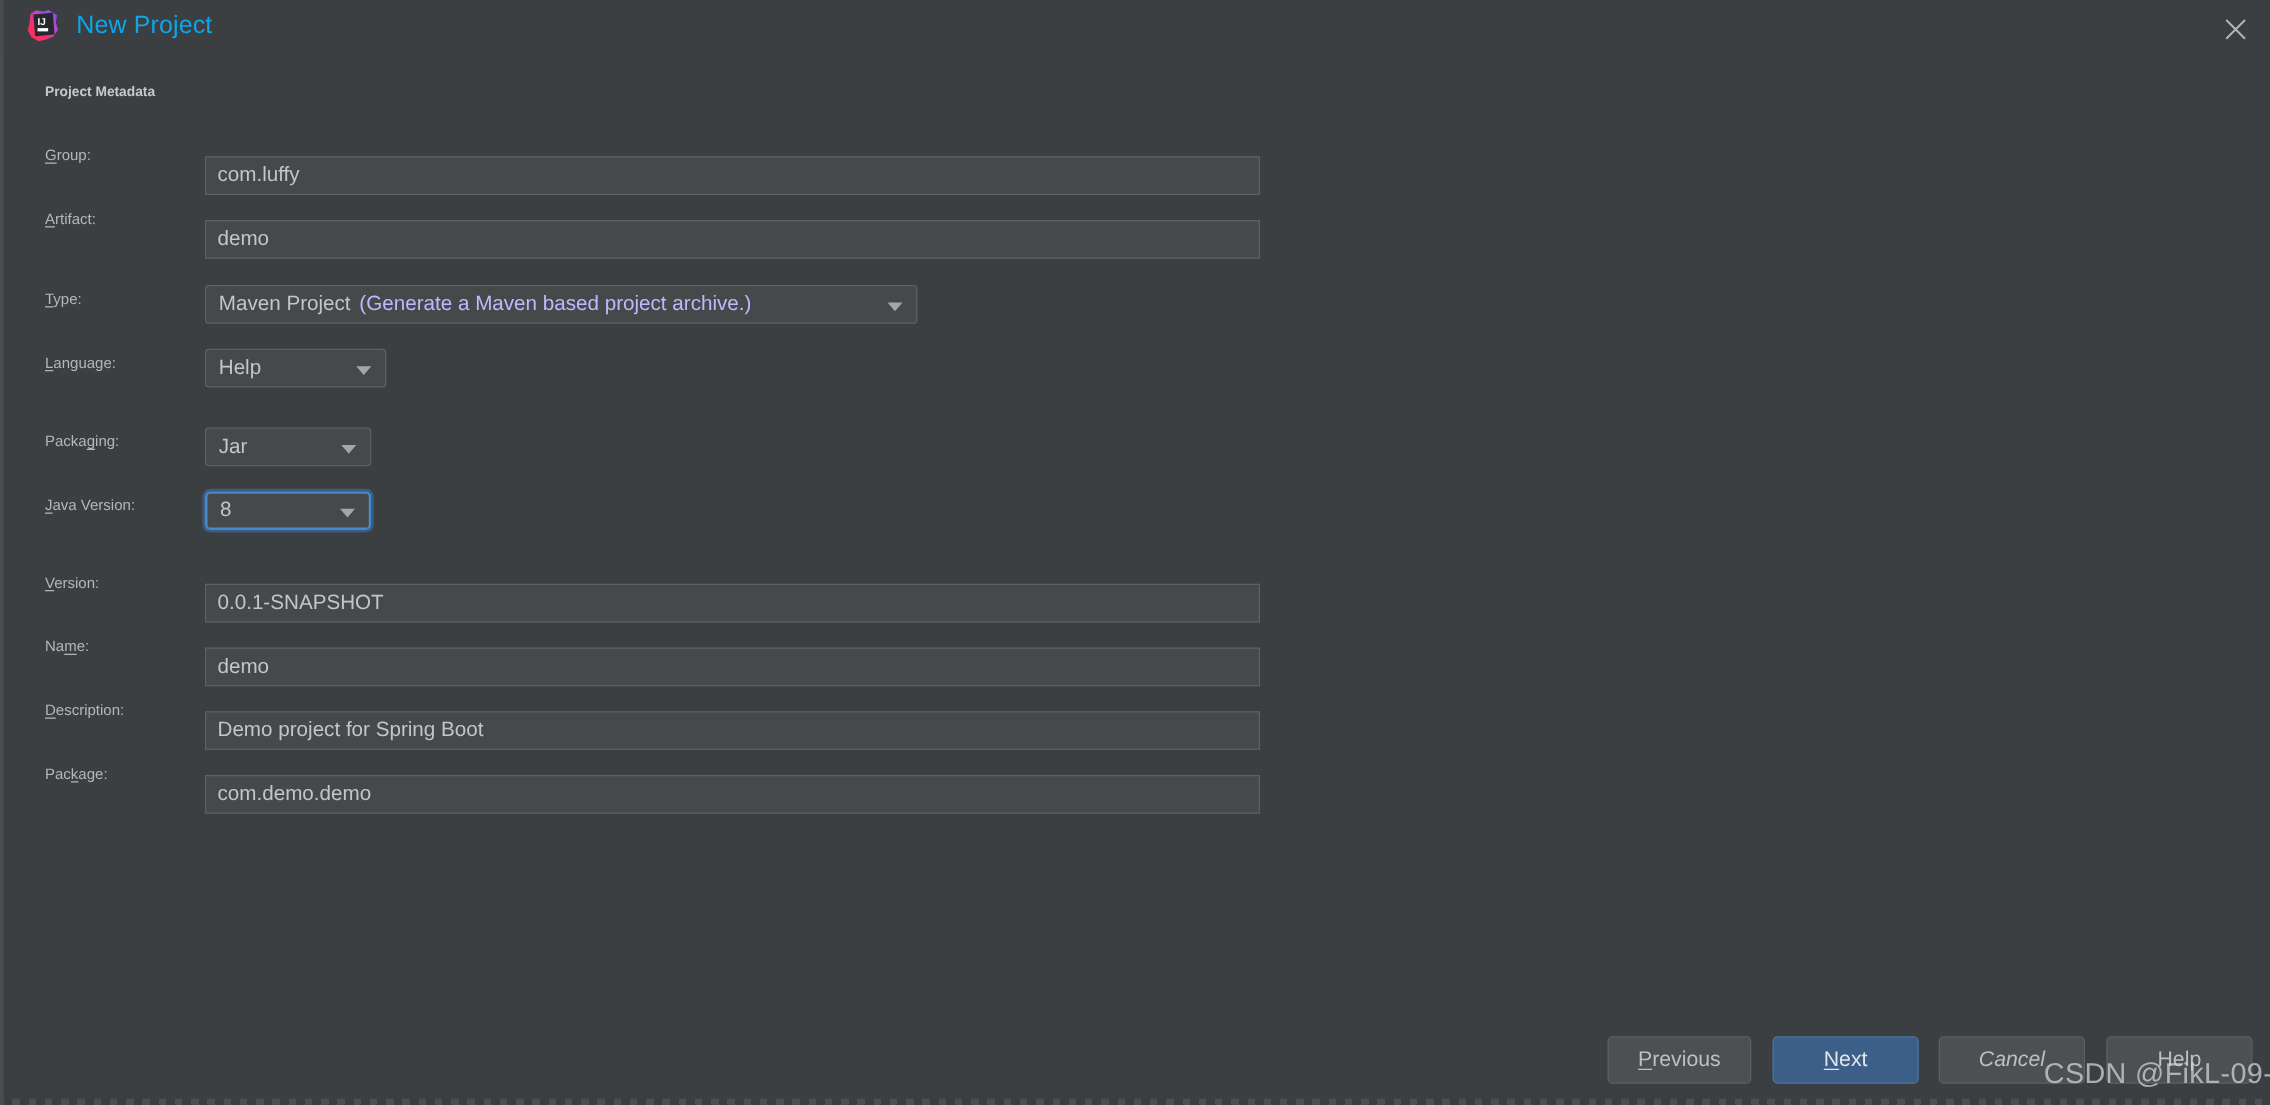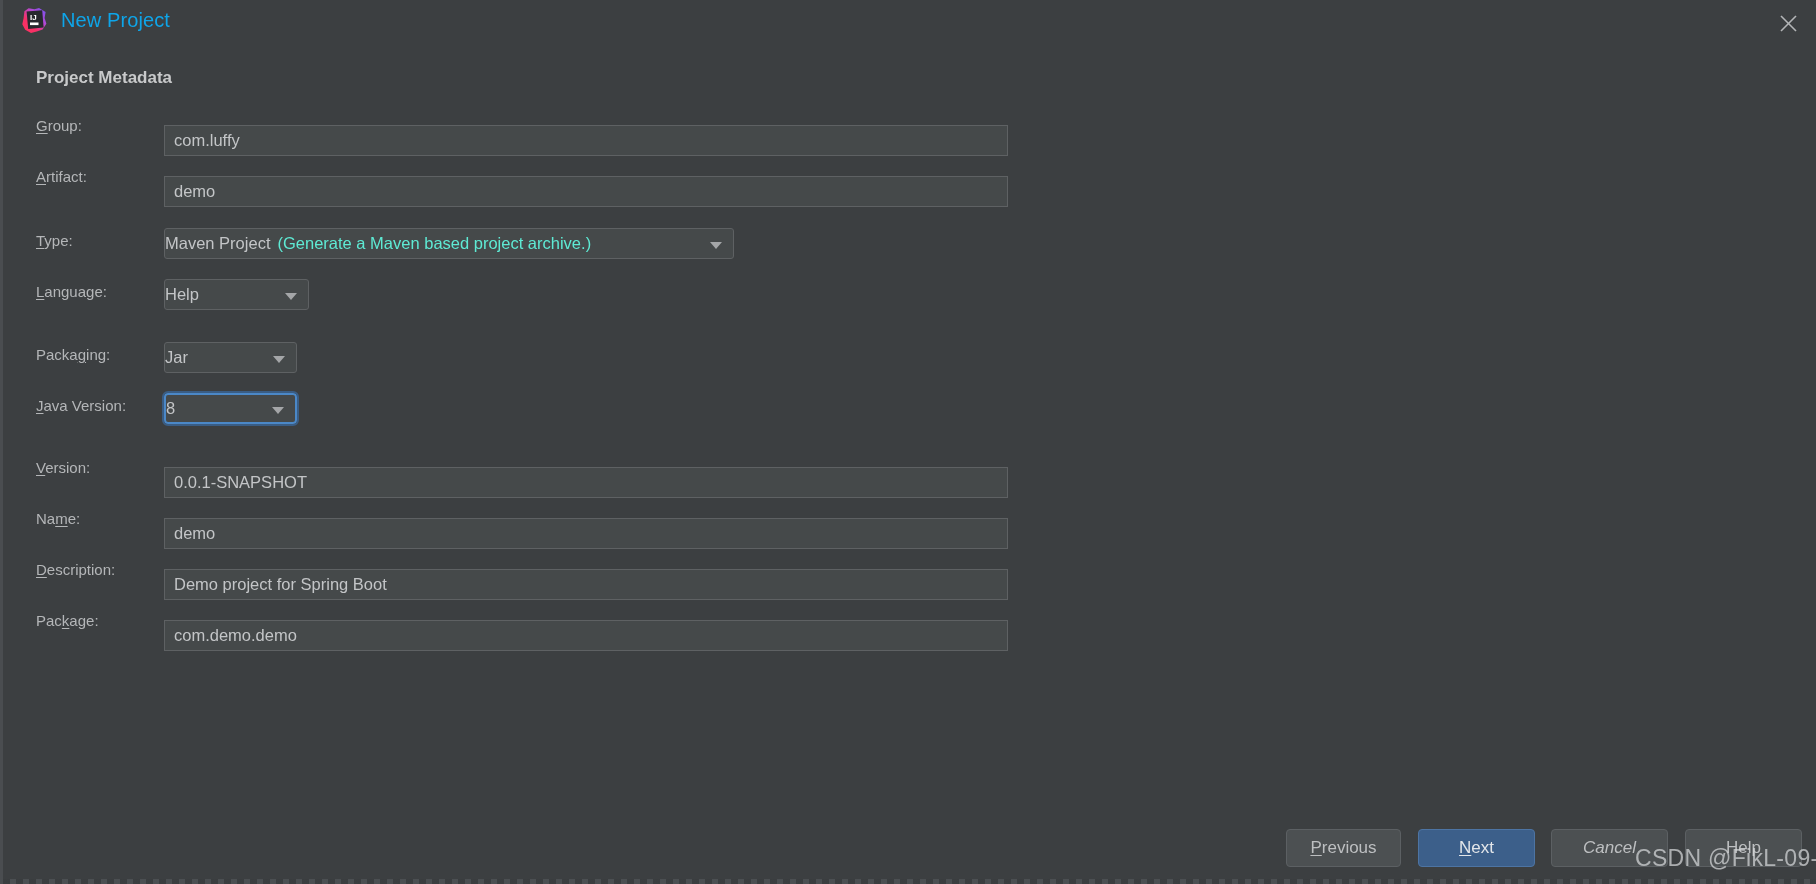--- a/index.html
+++ b/index.html
@@ -55,37 +55,37 @@
     right: 10px; top: 4px;
     width: 42px; height: 36px;
     cursor: pointer;
   }
   #close-btn svg { position: absolute; left: 12px; top: 10px; }
 
   
   #section-title {
     position: absolute;
     left: 33px; top: 68px;
-    font-size: 17px;
+    font-size: 11px;
     font-weight: bold;
     color: #c8c9ca;
     white-space: nowrap;
   }
 
   
   .row {
     position: absolute;
     left: 0;
     height: 32px;
   }
   .lbl {
     position: absolute;
     left: 33px;
     top: 4px;
-    font-size: 15px;
+    font-size: 12px;
     color: #b4b6b8;
     white-space: nowrap;
   }
   .lbl u { text-decoration: underline; text-underline-offset: 2px; }
 
   
   .tfield {
     position: absolute;
     left: 161px;
     top: 12px;
@@ -109,38 +109,39 @@
     position: absolute;
     left: 161px;
     top: 0;
     height: 31px;
     background: #45494a;
     border: 1px solid #5e6163;
     border-radius: 3px;
     box-sizing: border-box;
     display: flex;
     align-items: center;
+    padding-left: 10px;
     font-size: 16.5px;
     color: #c3c5c7;
     white-space: nowrap;
     overflow: hidden;
     cursor: default;
     text-align: right;
   }
   .combo .arrow {
     position: absolute;
     right: 11px;
     top: 50%;
     margin-top: -2px;
     width: 0; height: 0;
     border-left: 6px solid transparent;
     border-right: 6px solid transparent;
     border-top: 7px solid #a4a6a8;
   }
-  .combo .dim { color: #5eead4; }
+  .combo .dim { color: #c4b5fd; }
   .combo.focused {
     border: 2px solid #4b88c7;
     outline: 2px solid #3a5d84;
     outline-offset: 0px;
     border-radius: 4px;
   }
 
   
   .btn {
     position: absolute;

